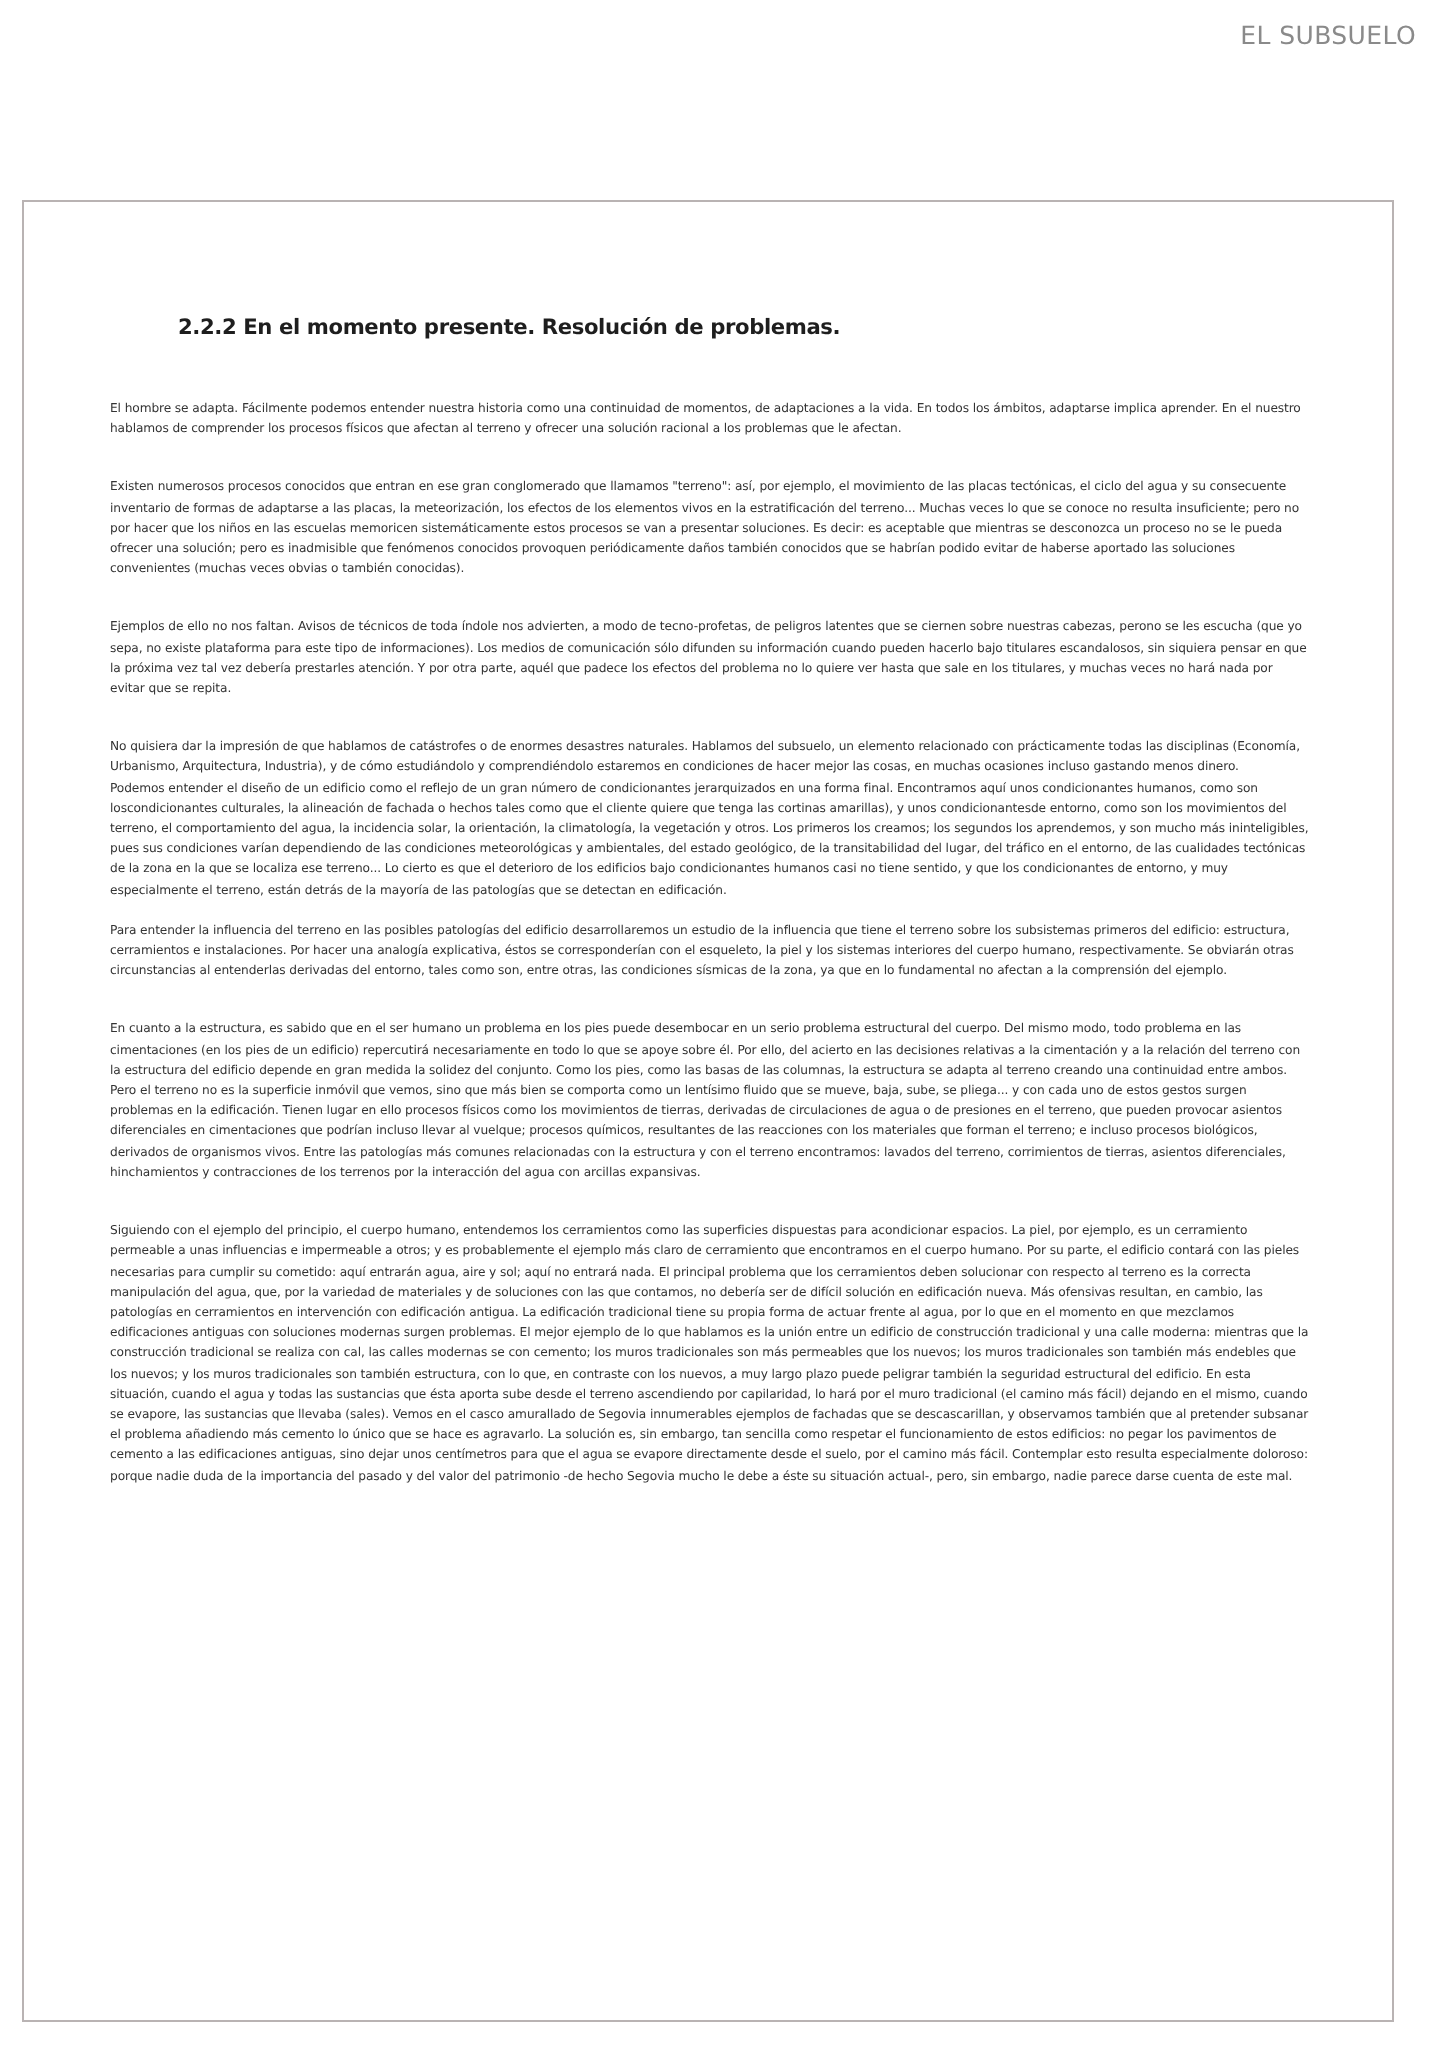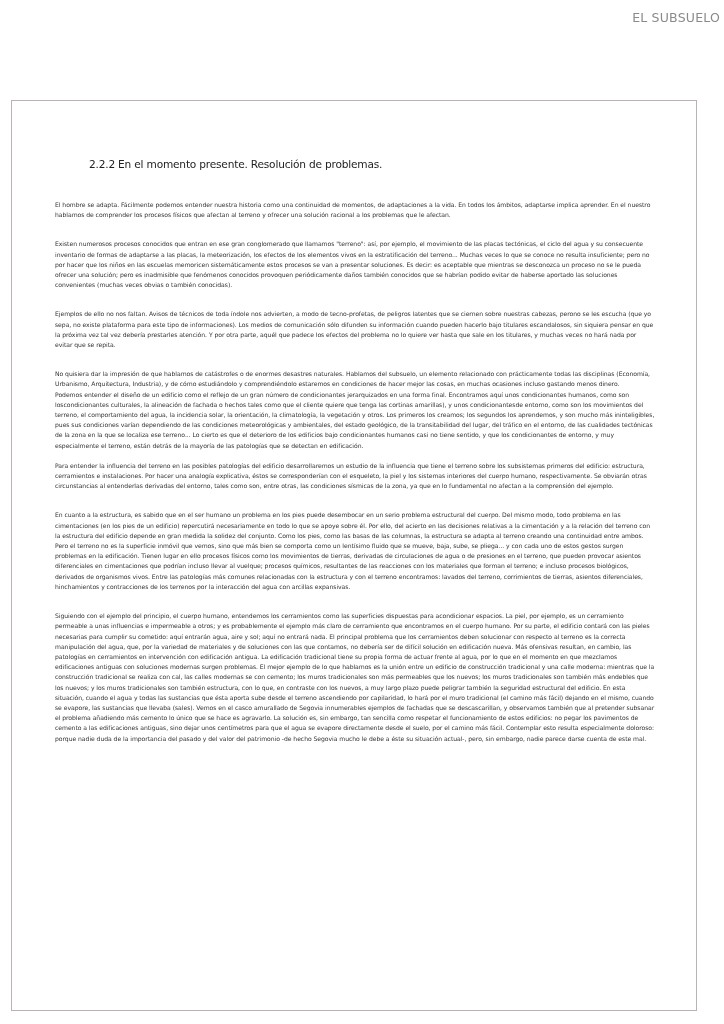--- a/index.html
+++ b/index.html
@@ -1,23 +1,23 @@
 <!DOCTYPE html>
 <html><head>
   <meta charset="utf-8">
   <style>
     html, body { margin: 0; padding: 0; background: #ffffff; }
     body { width: 724px; height: 1024px; position: relative; overflow: hidden;
            font-family: "Liberation Sans", sans-serif; color: #2b2b2b; }
-    .running-header { position: absolute; top: 10px; right: 4px; font-size: 12.5px;
+    .running-header { position: absolute; top: 10px; right: 16px; font-size: 12.5px;
            color: #8a8a8a; letter-spacing: 0.2px; font-family: "DejaVu Sans", sans-serif; }
     .frame { position: absolute; left: 11px; top: 100px; width: 686px; height: 911px;
            border: 1px solid #b9b3b3; box-sizing: border-box; }
     .content { position: absolute; left: 55px; top: 158px; width: 600px; }
-    h2 { font-weight: normal; font-size: 10.6px; color: #1e1e1e; margin: 0 0 0 34px;
+    h2 { font-weight: bold; font-size: 10.6px; color: #1e1e1e; margin: 0 0 0 34px;
            font-family: "DejaVu Sans", sans-serif; letter-spacing: -0.2px; }
     p { margin: 0; font-size: 6.1px; line-height: 10.2px; color: #333;
            font-family: "DejaVu Sans", sans-serif; letter-spacing: -0.05px; text-align: left; }
     .s1-title { margin-bottom: 30px; }
     .gap-lg { margin-top: 19px; }
     .gap-md { margin-top: 10px; }
     .s2-title { margin-top: 20px; margin-bottom: 26px; }
   </style>
 </head>
 <body>

